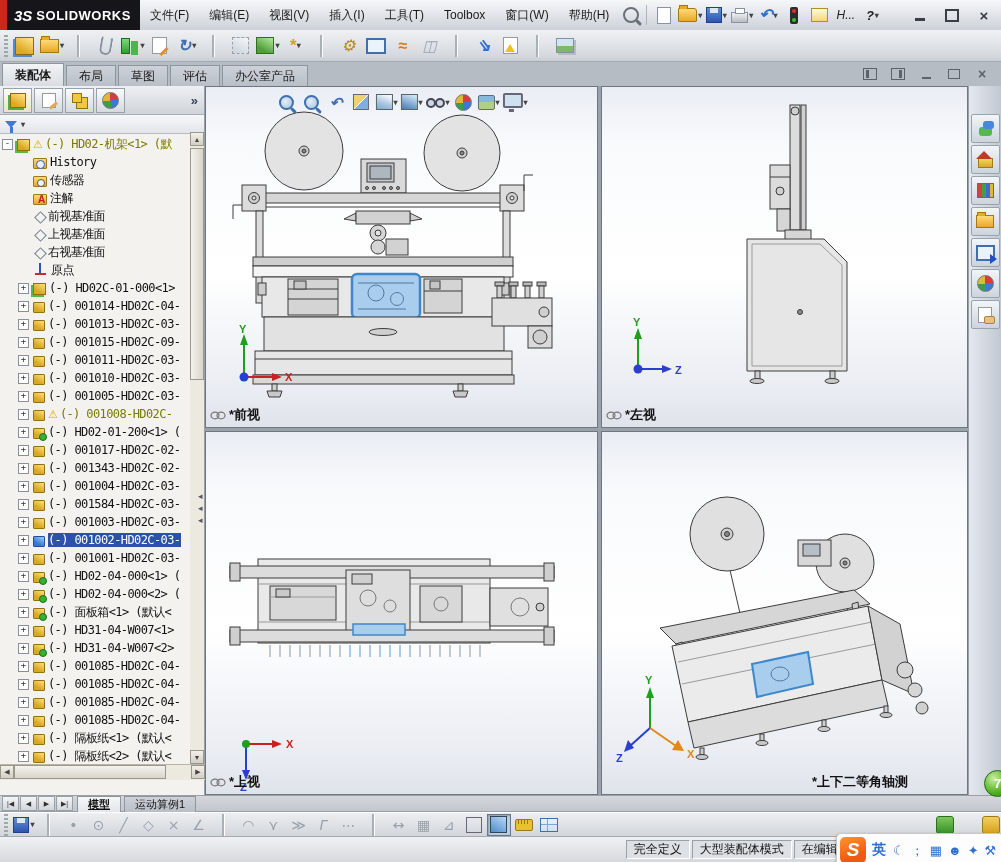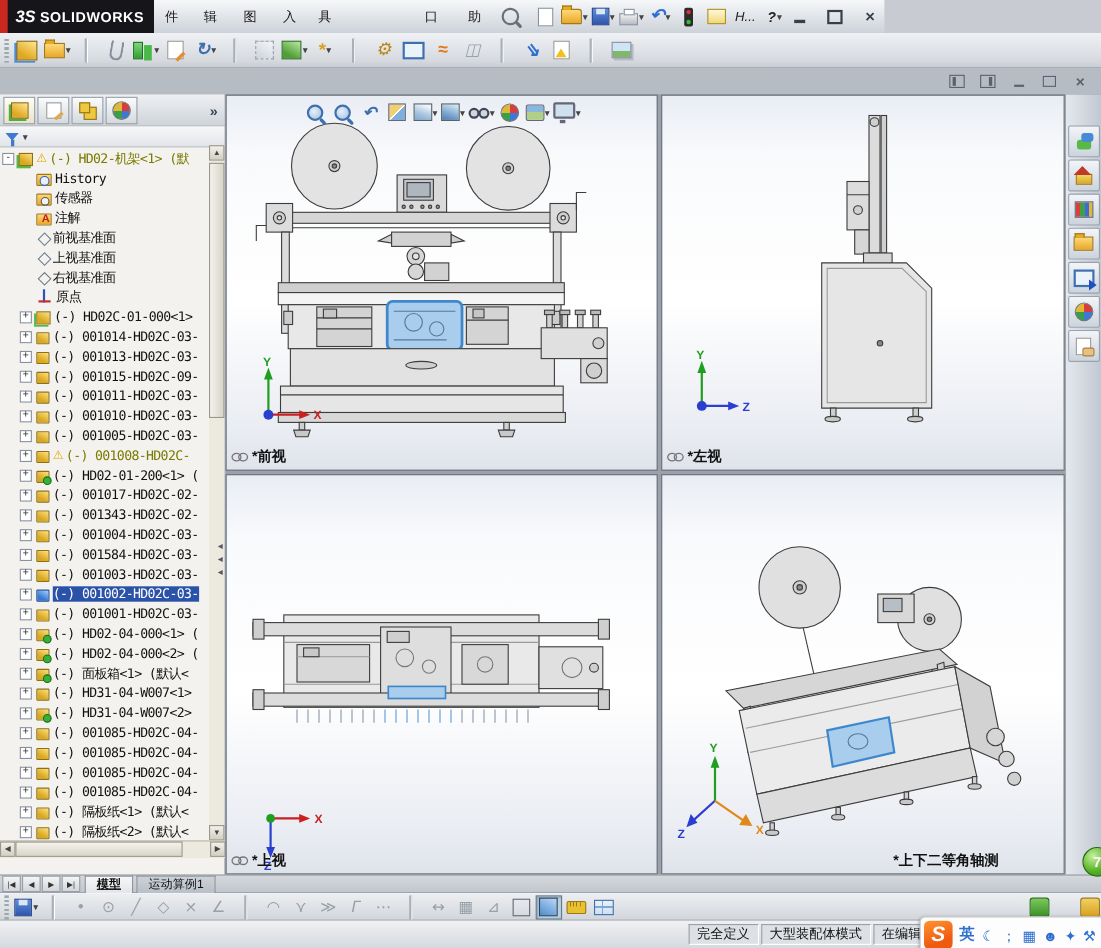--- a/index.html
+++ b/index.html
@@ -1,20 +1,20 @@
 <!DOCTYPE html>
 <html><head>
 <meta charset="utf-8">
 <style>
 html,body{margin:0;padding:0;background:#888;}
 #app{position:relative;width:1001px;height:862px;overflow:hidden;background:#c8ccd2;
   font-family:"Liberation Sans",sans-serif;font-size:12px;color:#111;-webkit-font-smoothing:antialiased;}
 
 
-.menubar{position:absolute;left:0;top:0;width:804px;height:30px;
+.menubar{position:absolute;left:0;top:0;width:1001px;height:30px;
   background:linear-gradient(180deg,#f6f7f9 0%,#dfe3e8 55%,#cdd2d8 100%);
   border-bottom:1px solid #aab0b8;display:flex;align-items:center;}
 .logo{width:140px;height:30px;background:#16161a;display:flex;align-items:center;flex:none;position:relative;}
 .logo-red{position:absolute;left:0;top:0;width:7px;height:30px;background:#c9281f;}
 .logo-mark{color:#fff;font-weight:bold;font-style:italic;font-size:15px;margin-left:14px;}
 .logo-text{color:#fff;font-weight:bold;font-size:13px;letter-spacing:.5px;margin-left:4px;}
 .menu-item{padding:0 10px;line-height:29px;color:#1a1a1a;cursor:default;}
 .qsep{width:1px;height:20px;background:#b0b6bc;margin:0 3px;}
 .quick{display:flex;align-items:center;gap:2px;margin-left:2px;}
 .qbi{min-width:24px;height:24px;display:flex;align-items:center;justify-content:center;}
@@ -383,20 +383,27 @@
           <b class="dd"></b>
         </span>
         <span class="mi">
           <i class="ic m-photo"></i>
           <b class="dd"></b>
         </span>
     </div>
   </div>
 
   <div class="tabsrow">
+    <div style="display:flex;align-items:flex-end">
+      <span class="cmtab active">装配体</span>
+        <span class="cmtab ">布局</span>
+        <span class="cmtab ">草图</span>
+        <span class="cmtab ">评估</span>
+        <span class="cmtab ">办公室产品</span>
+    </div>
     <div class="docwin">
       <span class="tw">
           <span class="tw-tile"></span>
         </span>
       <span class="tw">
           <span class="tw-tile r"></span>
         </span>
       <span class="tw">
           <span class="tw-min"></span>
         </span>
@@ -493,21 +500,21 @@
           <span class="texp">+</span>
           <span class="ticon ti-assy2"></span>
 
           <span class="tlabel">(-) HD02C-01-000&lt;1&gt;</span>
         </div>
 
         <div class="trow r-part">
           <span class="texp">+</span>
           <span class="ticon ti-part"></span>
 
-          <span class="tlabel">(-) 001014-HD02C-03-</span>
+          <span class="tlabel">(-) 001014-HD02C-04-</span>
         </div>
 
         <div class="trow r-part">
           <span class="texp">+</span>
           <span class="ticon ti-part"></span>
 
           <span class="tlabel">(-) 001013-HD02C-03-</span>
         </div>
 
         <div class="trow r-part">

